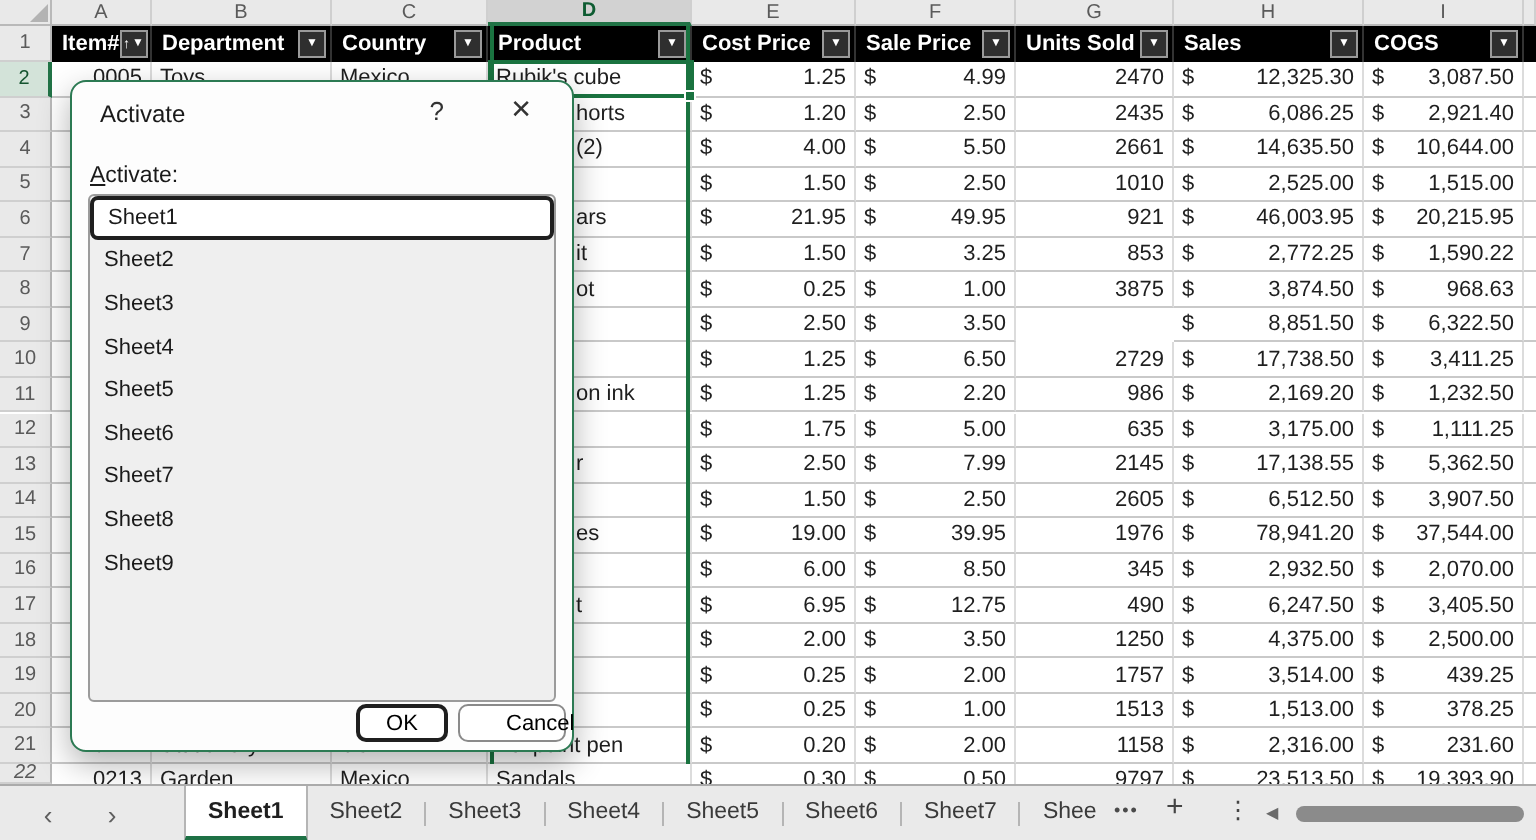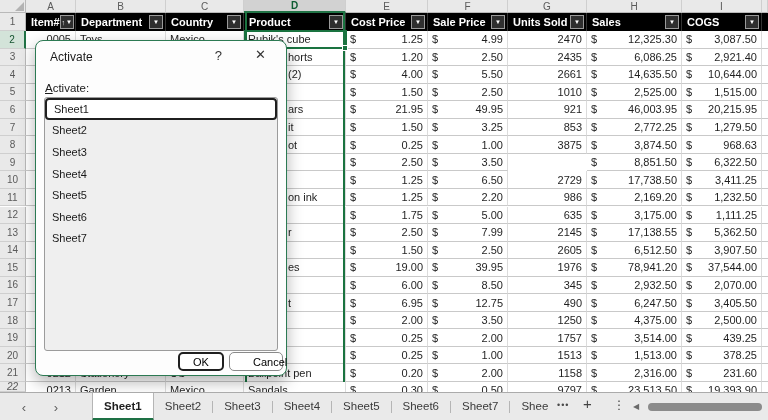--- a/index.html
+++ b/index.html
@@ -288,21 +288,21 @@
         <span>$</span>
         <span>3.25</span>
       </div>
       <div class="cell r abs" style="left: 508px; top: 118.75px; width: 79px; height: 17.55px;">853</div>
       <div class="cell money abs" style="left: 587px; top: 118.75px; width: 95px; height: 17.55px;">
         <span>$</span>
         <span>2,772.25</span>
       </div>
       <div class="cell money abs" style="left: 682px; top: 118.75px; width: 80px; height: 17.55px;">
         <span>$</span>
-        <span>1,279.50</span>
+        <span>1,590.22</span>
       </div>
       <div class="cell abs" style="left: 762px; top: 118.75px; width: 6px; height: 17.55px;"></div>
       <div class="cell r abs" style="left: 26px; top: 136.3px; width: 50px; height: 17.55px;"></div>
       <div class="cell abs" style="left: 76px; top: 136.3px; width: 90px; height: 17.55px;"></div>
       <div class="cell abs" style="left: 166px; top: 136.3px; width: 78px; height: 17.55px;"></div>
       <div class="cell frag abs" style="left: 244px; top: 136.3px; width: 102px; height: 17.55px;">ot</div>
       <div class="cell money abs" style="left: 346px; top: 136.3px; width: 82px; height: 17.55px;">
         <span>$</span>
         <span>0.25</span>
       </div>
@@ -642,20 +642,22 @@
     <div class="dlg-close">✕</div>
     <div class="dlg-label"><span class="u">A</span><span>ctivate:</span></div>
     <div class="listbox" id="sheet-list">
         <div class="sheet-item focused" style="position: relative;">Sheet1</div>
         <div class="sheet-item" style="position: relative;">Sheet2</div>
         <div class="sheet-item" style="position: relative;">Sheet3</div>
         <div class="sheet-item" style="position: relative;">Sheet4</div>
         <div class="sheet-item" style="position: relative;">Sheet5</div>
         <div class="sheet-item" style="position: relative;">Sheet6</div>
         <div class="sheet-item" style="position: relative;">Sheet7</div>
+        <div class="sheet-item" style="position: relative;">Sheet8</div>
+        <div class="sheet-item" style="position: relative;">Sheet9</div>
       </div>
     <button class="dlg-btn dlg-ok">OK</button>
     <button class="dlg-btn dlg-cancel">Cancel</button>
   </div>
 
   <div class="tabbar">
     <div style="width:14px;"></div>
     <div class="navarr">‹</div>
     <div style="width:12px;"></div>
     <div class="navarr">›</div>

